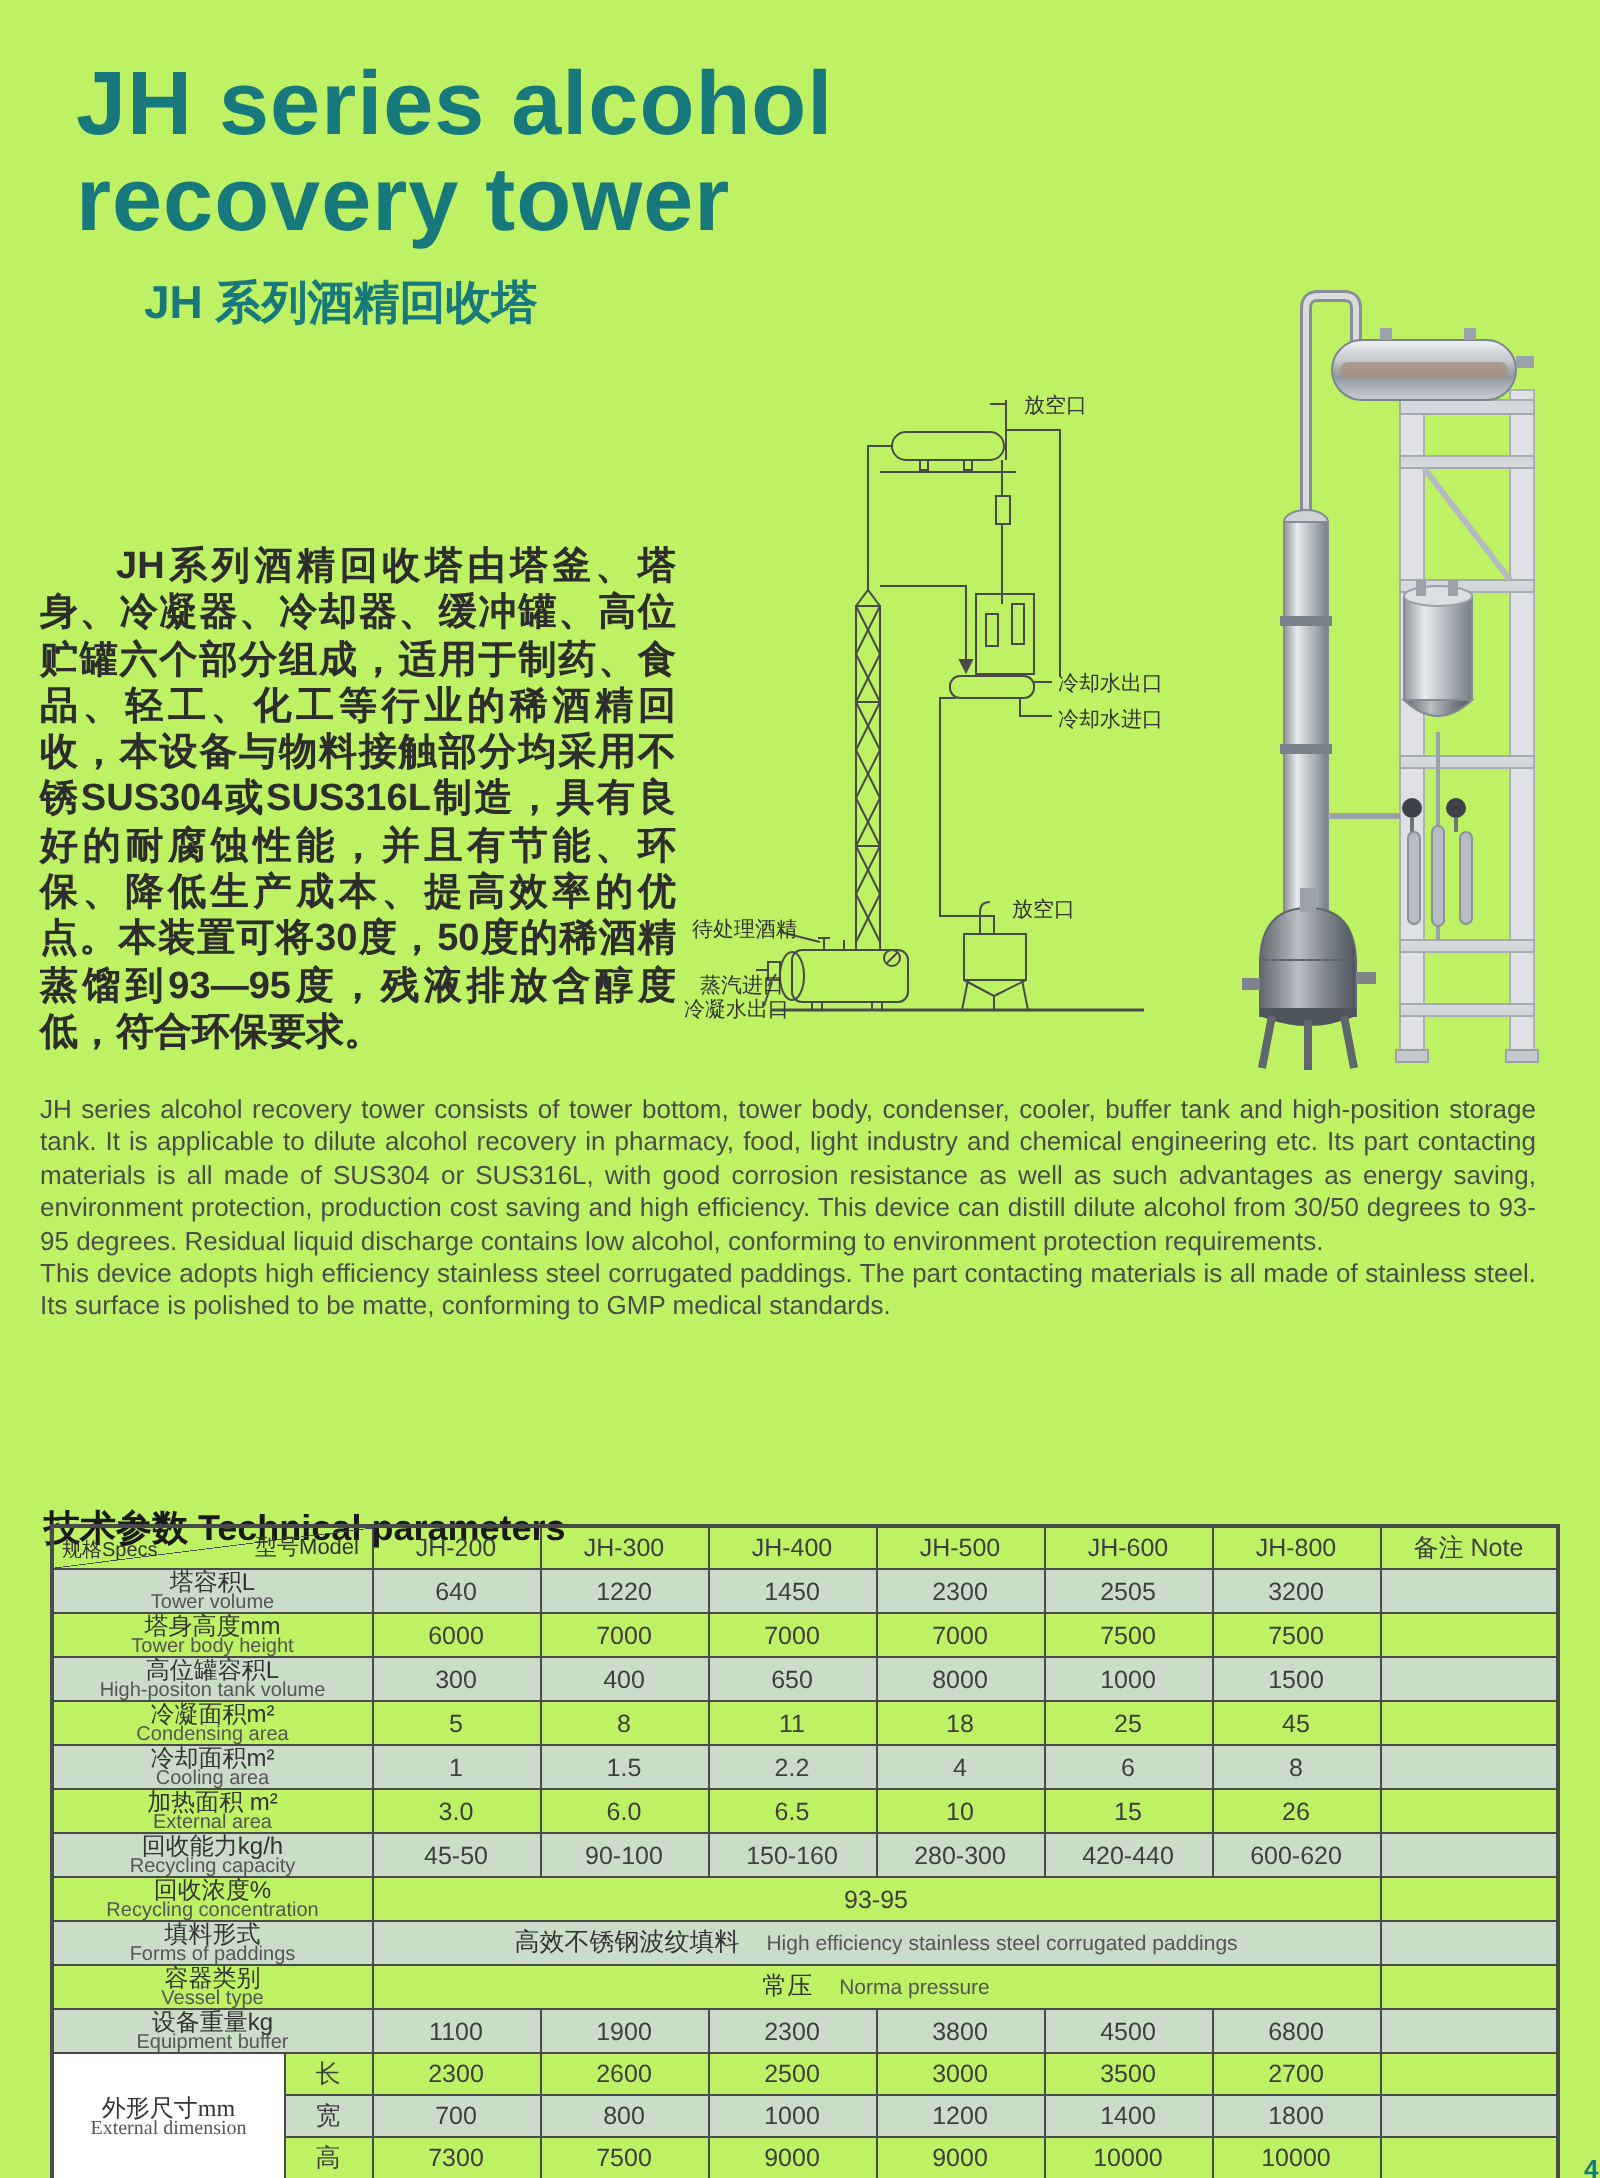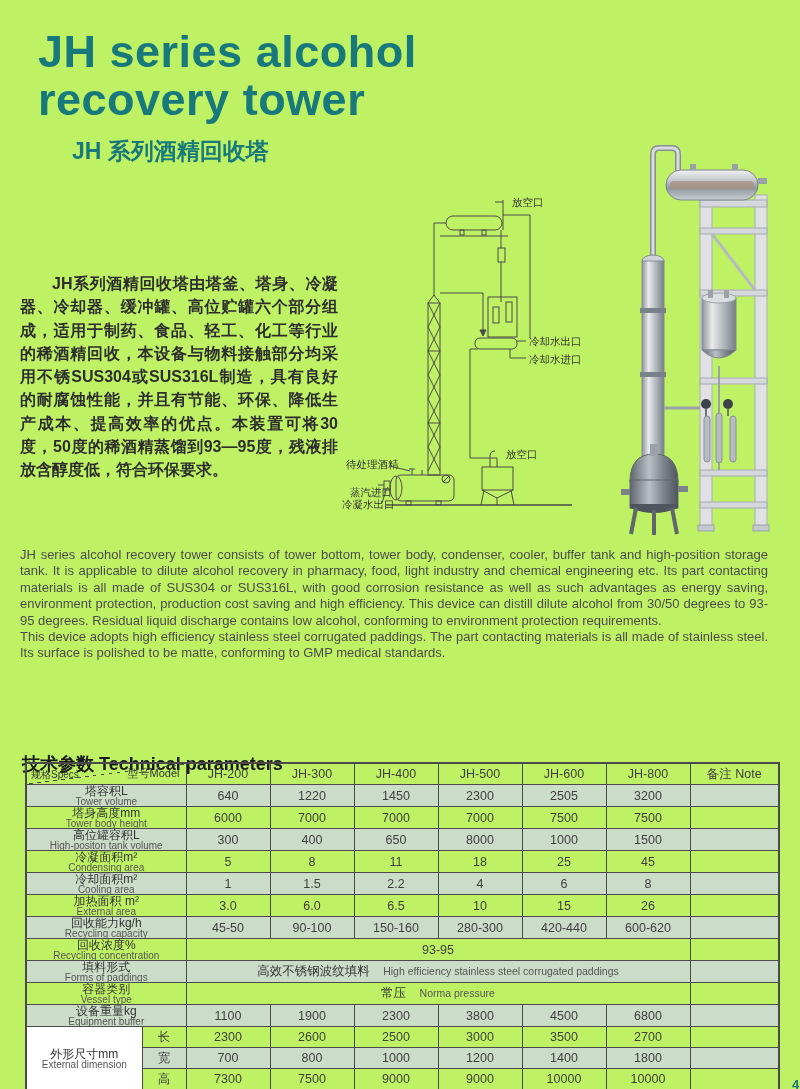--- a/index.html
+++ b/index.html
@@ -3,39 +3,39 @@
 <meta charset="utf-8">
 <style>
   html,body{margin:0;padding:0;background:#fff;}
   .page{position:relative;width:800px;height:1089px;background:#bef264;overflow:hidden;
         font-family:"Liberation Sans","DejaVu Sans",sans-serif;padding-left:37px;}
   
   .title{position:absolute;left:38px;top:28px;font-size:45px;line-height:48px;
          font-weight:bold;color:#17797b;letter-spacing:0.5px;}
   .subtitle{position:absolute;left:40px;top:136px;font-size:23px;font-weight:bold;color:#17797b;margin-left:32px;}
   
-  .zh-intro{position:absolute;left:20px;top:272px;width:318px;font-size:16px;line-height:23.3px;
+  .zh-intro{position:absolute;left:20px;top:272px;width:318px;font-size:19px;line-height:23.3px;
             color:#2d2d2d;font-weight:600;text-align:justify;}
   .zh-intro p{margin:0;text-indent:2em;}
   .en-intro{position:absolute;left:20px;top:547px;width:748px;font-size:13px;line-height:16.4px;
             color:#4c4c4c;text-align:justify;}
   .en-intro p{margin:0;}
   
   .schematic{position:absolute;left:340px;top:190px;}
   .photo{position:absolute;left:620px;top:140px;}
   .schematic text{font-size:10.5px;fill:#333;font-family:"Liberation Sans",sans-serif;}
   
   .tech-title{position:absolute;left:22px;top:752px;font-size:18px;font-weight:bold;color:#1a1a1a;}
   table.params{position:absolute;left:25px;top:762px;width:753px;border-collapse:collapse;
                table-layout:fixed;color:#3f3f3f;}
   table.params td{border:1px solid #4a4a4a;padding:0 2px;height:20px;font-size:12.5px;
                   text-align:center;vertical-align:middle;overflow:hidden;}
   table.params{border:2px solid #4a4a4a;}
   tr.green td{background:#cbdcc8;}
-  td.white-cell{background:#ffffff !important;}
+  td.white-cell{background:#ffffff !important;font-family:Liberation Serif, serif;}
   td.label{text-align:left;padding-left:4px;}
   td.label .zh{font-size:12px;line-height:12px;color:#333;}
   td.label .en{font-size:10px;line-height:9px;color:#555;}
   td.corner{position:relative;height:28px;padding:0;
     background-image:linear-gradient(to bottom right,transparent 49.5%,#4a4a4a 49.5%,#4a4a4a 50.6%,transparent 50.6%);}
   td.corner .model{position:absolute;top:2px;right:6px;font-size:11px;color:#333;}
   td.corner .specs{position:absolute;bottom:2px;left:4px;font-size:10px;color:#333;}
   td.span-left{text-align:left;padding-left:10px;}
   .pad-zh{font-size:12.5px;color:#333;}
   .pad-en{font-size:10.5px;color:#555;padding-left:10px;}

